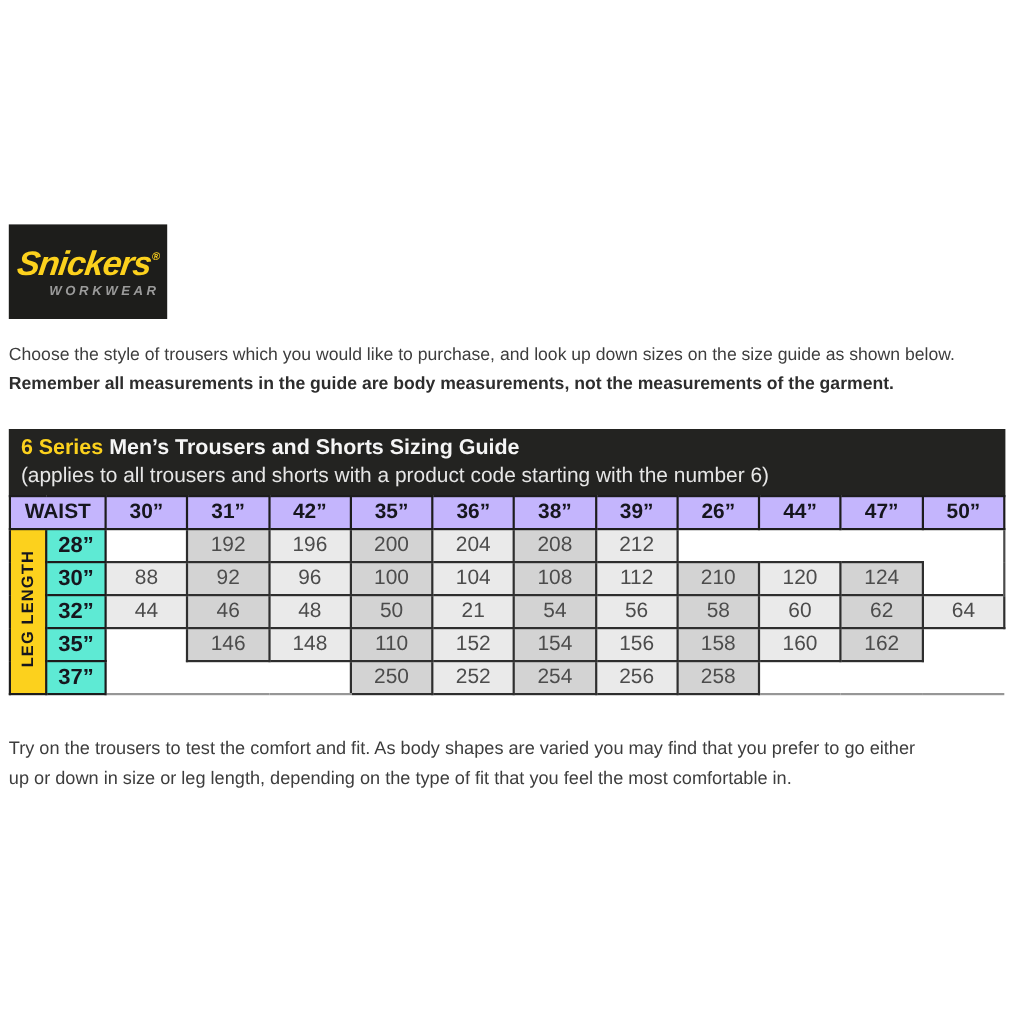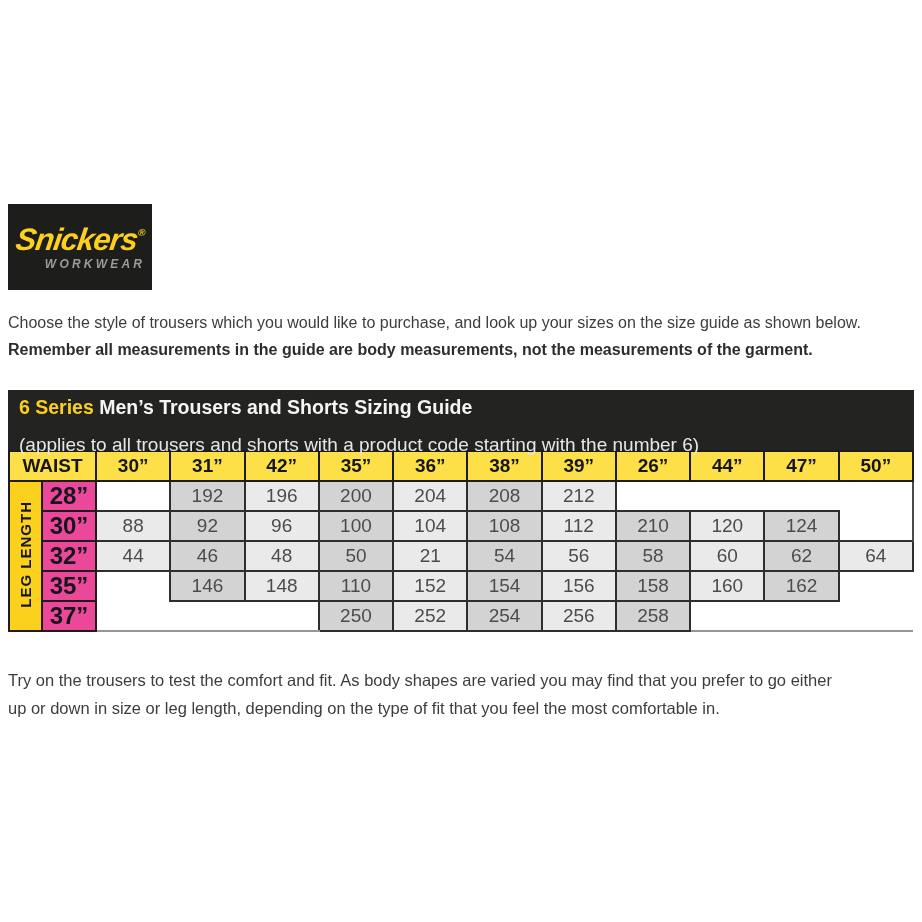--- a/index.html
+++ b/index.html
@@ -38,34 +38,34 @@
 
   
   .size-guide { position: absolute; left: 8px; top: 390px; width: 906px; }
 
   .guide-titlebar {
     width: 906px; height: 60px; background: #232321;
     padding: 5px 11px 0 11px;
   }
   .guide-title { font-size: 19.5px; font-weight: bold; color: #f5f5f5; line-height: 25px; white-space: nowrap; }
   .guide-title .series { color: #fcd11d; }
-  .guide-subtitle { font-size: 19px; font-weight: 400; color: #e6e6e6; line-height: 25px; white-space: nowrap; margin-top: 12px; }
+  .guide-subtitle { font-size: 19px; font-weight: 400; color: #e6e6e6; line-height: 25px; white-space: nowrap; }
 
   table.grid { border-collapse: collapse; width: 906px; table-layout: fixed; }
   table.grid tr { height: 30px; }
   table.grid td { padding: 0; text-align: center; vertical-align: middle; }
 
   
   td.hy {
-    background: #fde047; border: 2px solid #1c1c1c;
+    background: #c4b5fd; border: 2px solid #1c1c1c;
     font-weight: bold; font-size: 19px; color: #16161e;
   }
   td.lbl {
-    background: #ec4899; border: 2px solid #1c1c1c;
-    font-weight: bold; font-size: 24px; color: #16161e;
+    background: #5eead4; border: 2px solid #1c1c1c;
+    font-weight: bold; font-size: 20px; color: #16161e;
   }
   td.strip { background: #fcd11d; border: 2px solid #1c1c1c; width: 33px; }
   .vtext {
     display: inline-block;
     writing-mode: vertical-rl; transform: rotate(180deg);
     font-weight: bold; font-size: 15px; letter-spacing: 1px; color: #16161e;
     line-height: 1;
   }
 
   
@@ -86,21 +86,21 @@
 </head>
 <body>
 
 <div class="logo-box">
   <div class="logo-script">
     <span>Snickers</span><span class="logo-reg">®</span>
   </div>
   <div class="logo-sub">WORKWEAR</div>
 </div>
 
-<div class="intro-line1">Choose the style of trousers which you would like to purchase, and look up your sizes on the size guide as shown below.</div>
+<div class="intro-line1">Choose the style of trousers which you would like to purchase, and look up down sizes on the size guide as shown below.</div>
 <div class="intro-line2">Remember all measurements in the guide are body measurements, not the measurements of the garment.</div>
 
 <div class="size-guide">
 
   <div class="guide-titlebar">
     <div class="guide-title">
       <span class="series">6 Series</span><span> Men’s Trousers and Shorts Sizing Guide</span>
     </div>
     <div class="guide-subtitle">(applies to all trousers and shorts with a product code starting with the number 6)</div>
   </div>

